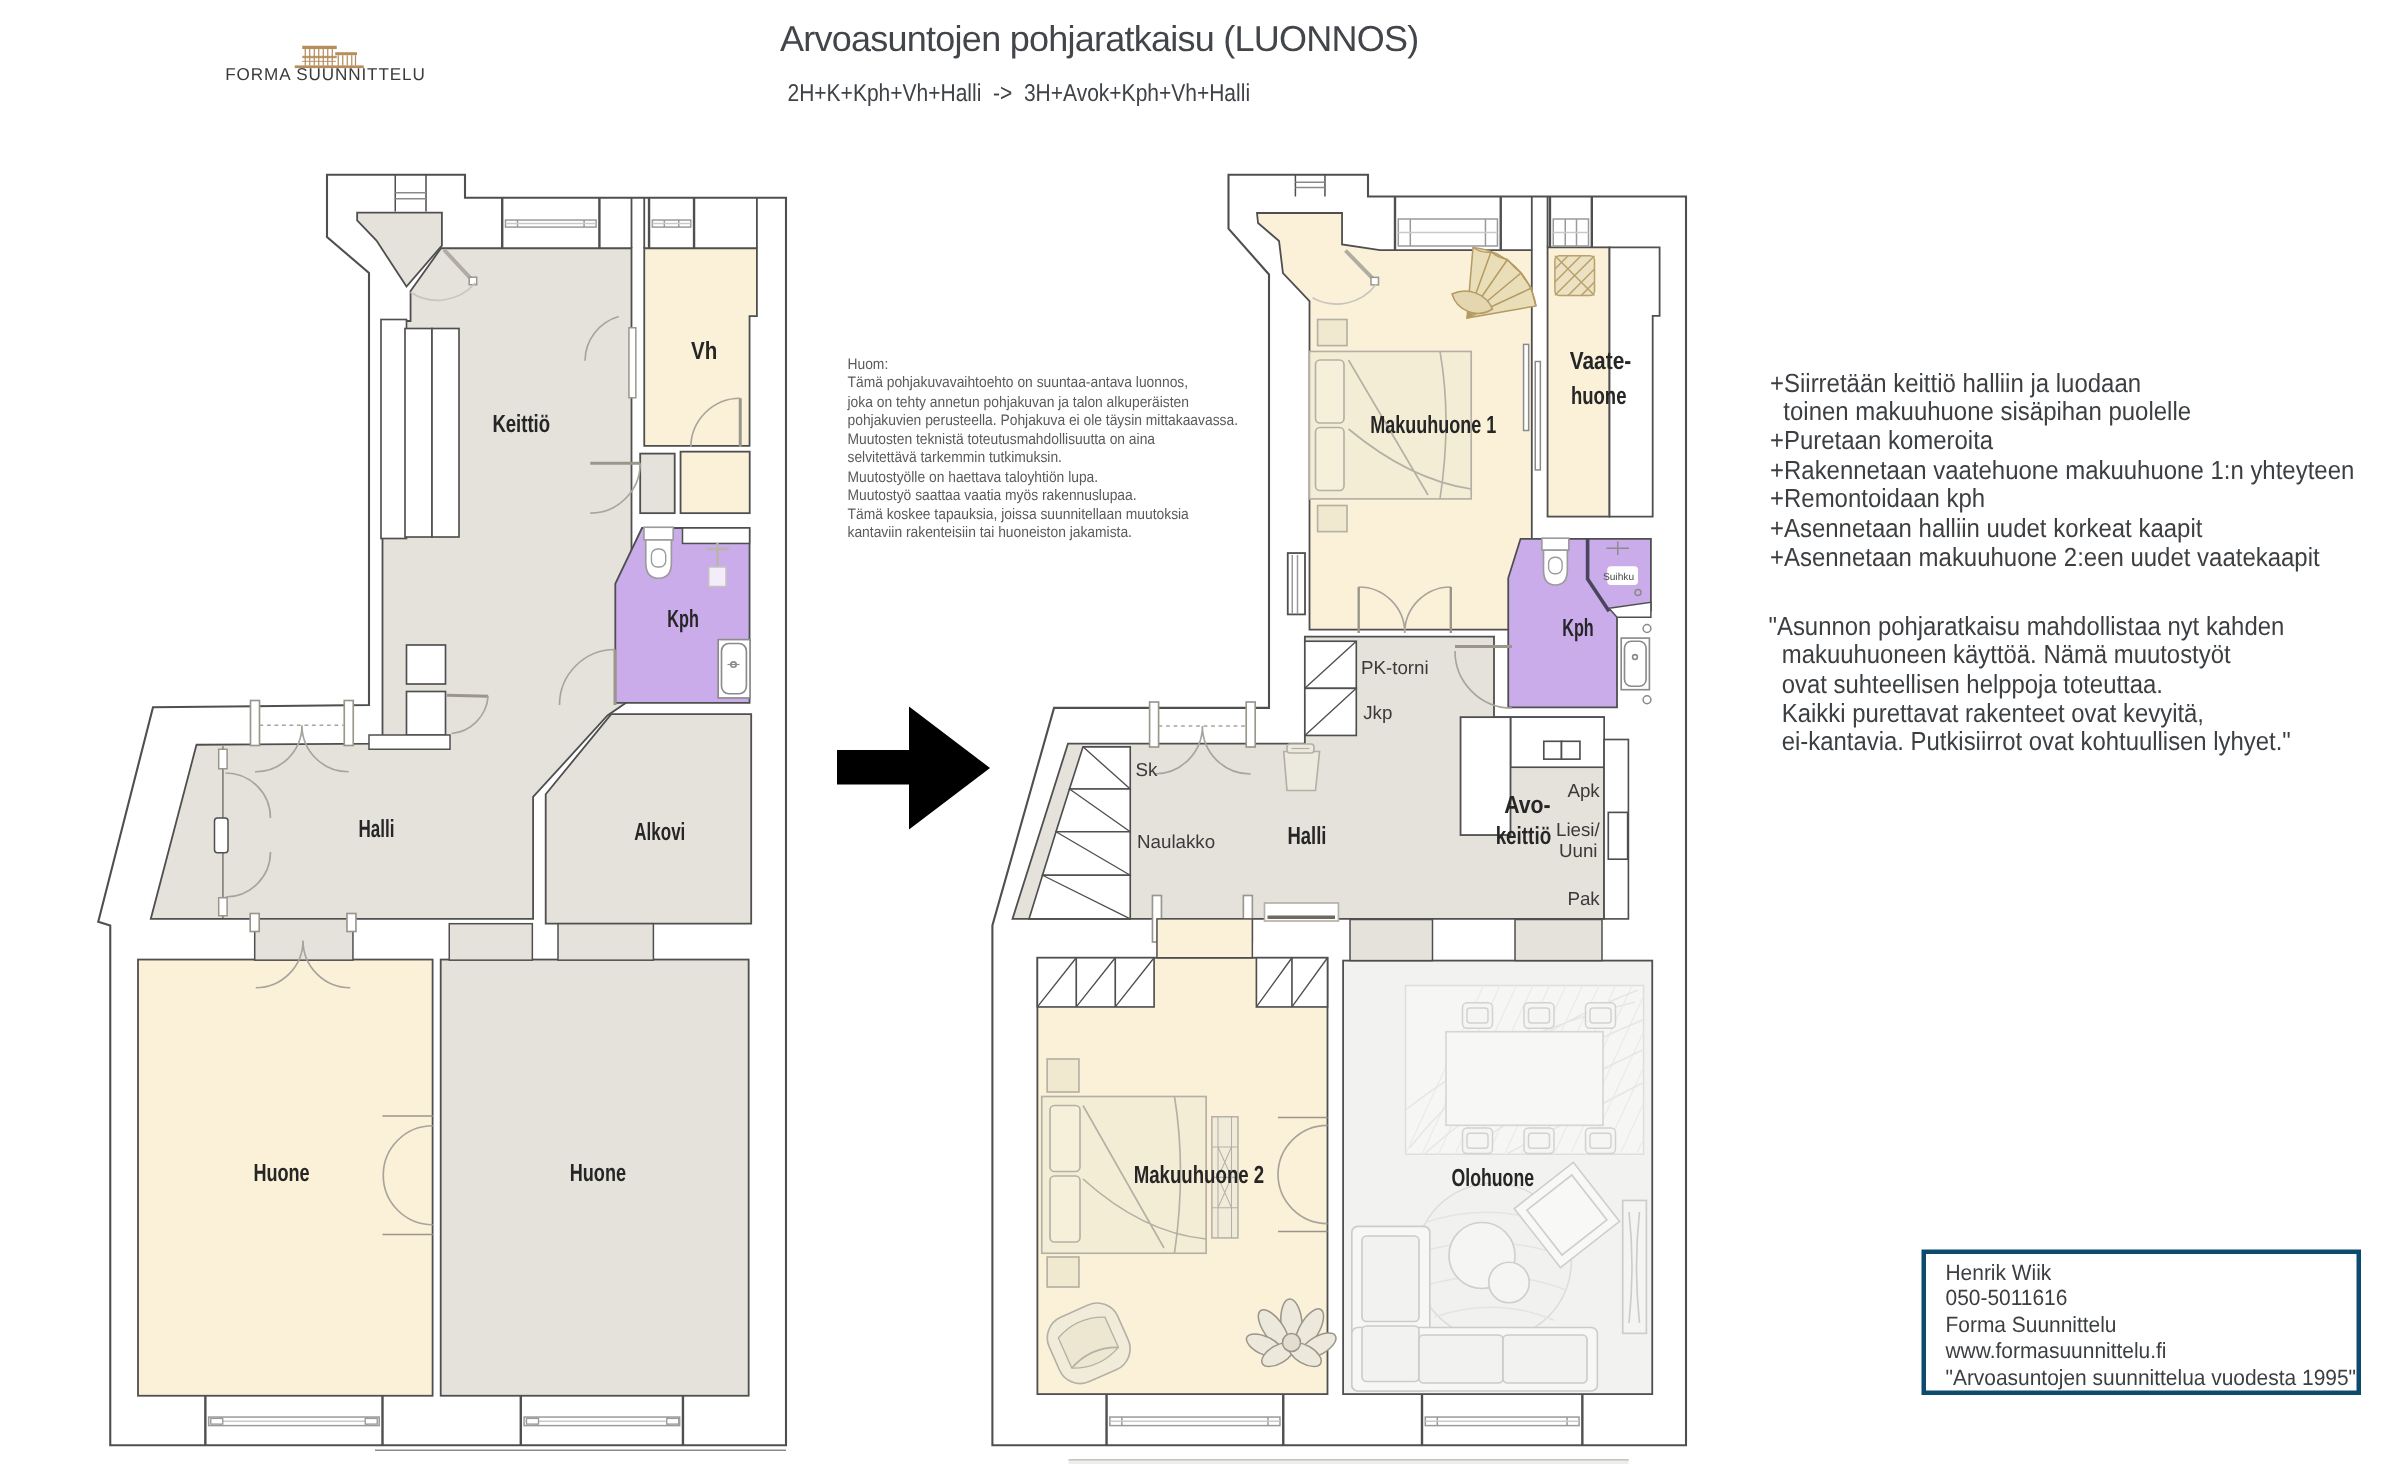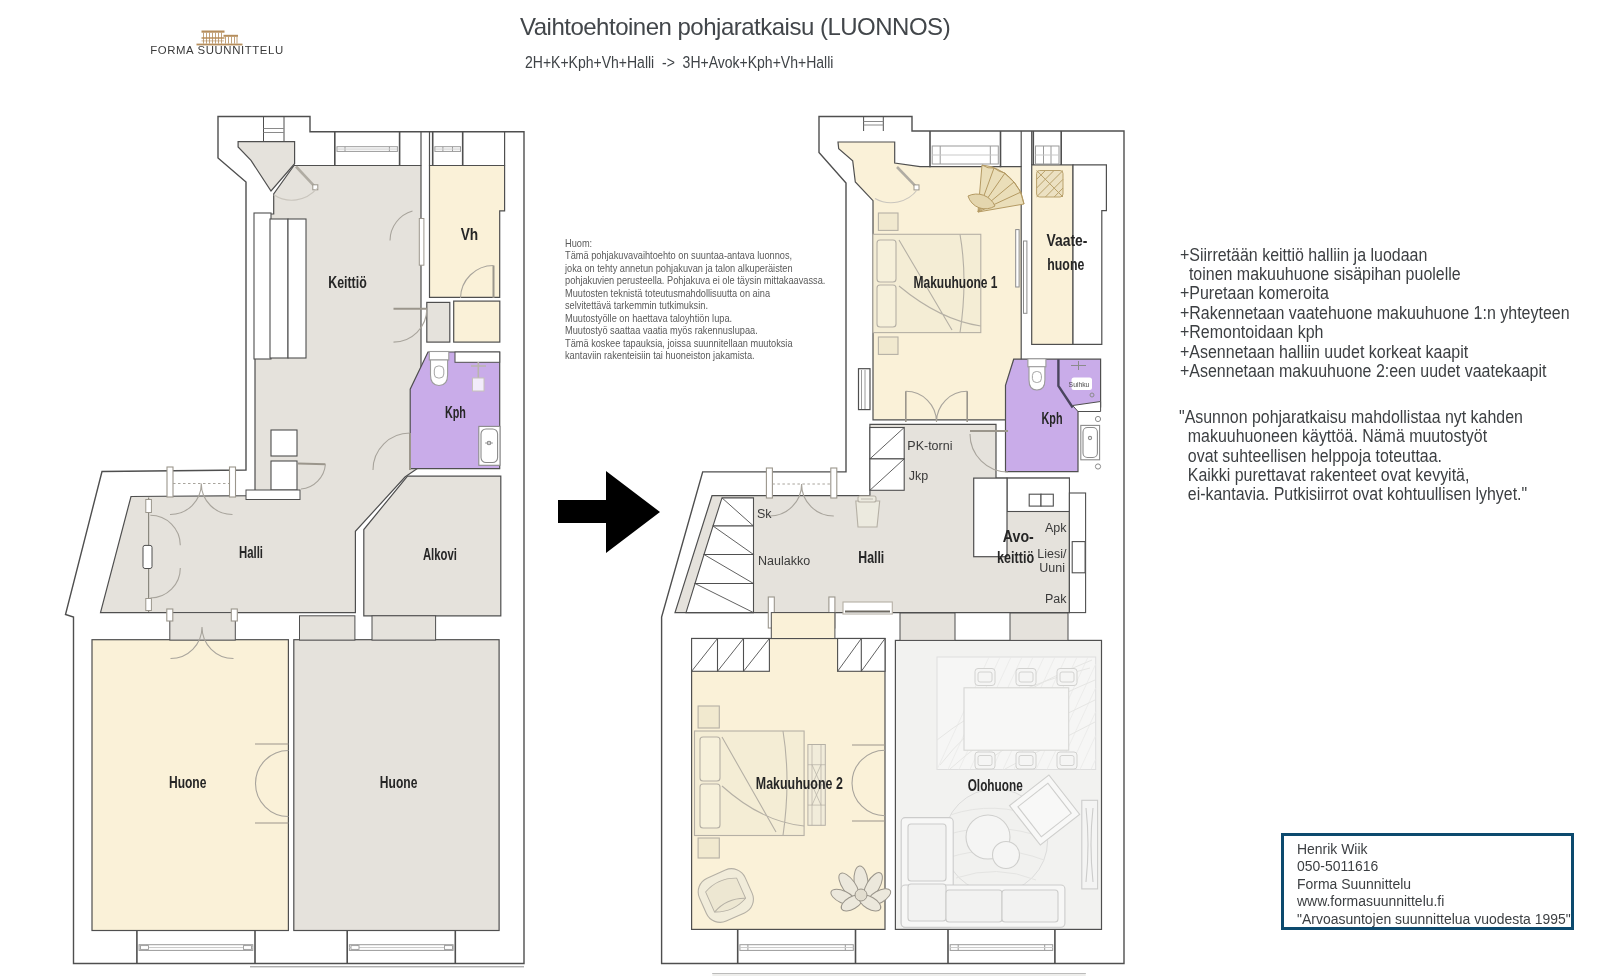--- a/index.html
+++ b/index.html
@@ -10,21 +10,21 @@
   #huom{left:565px;top:237.5px;font-size:10.2px;line-height:12.55px;color:#5a5a5a;white-space:pre;transform:scaleX(0.905);transform-origin:0 0;}
   #bullets{left:1180px;top:245.5px;font-size:17.5px;line-height:19.45px;color:#3c3f42;white-space:pre;transform:scaleX(0.913);transform-origin:0 0;}
   #quote{left:1179px;top:408px;font-size:17.5px;line-height:19.3px;color:#3c3f42;white-space:pre;transform:scaleX(0.91);transform-origin:0 0;}
   #contact{left:1281px;top:833px;width:287px;height:91px;border:3px solid #0c4a6e;}
   #contact div{margin:5px 0 0 13px;font-size:14.7px;line-height:17.4px;color:#3c3f42;white-space:nowrap;transform:scaleX(0.95);transform-origin:0 0;}
   #logotext{left:137px;top:43.5px;width:160px;text-align:center;font-size:11.4px;letter-spacing:0.6px;color:#3a3a3a;white-space:nowrap;}
 </style>
 </head>
 <body>
 
-<div class="abs" id="title">Vaihtoehtoinen pohjaratkaisu (LUONNOS)</div>
+<div class="abs" id="title">Arvoasuntojen pohjaratkaisu (LUONNOS)</div>
 
 <div class="abs" id="subtitle">2H+K+Kph+Vh+Halli&nbsp;&nbsp;-&gt;&nbsp;&nbsp;3H+Avok+Kph+Vh+Halli</div>
 
 <div class="abs" id="huom">Huom:
 Tämä pohjakuvavaihtoehto on suuntaa-antava luonnos,
 joka on tehty annetun pohjakuvan ja talon alkuperäisten
 pohjakuvien perusteella. Pohjakuva ei ole täysin mittakaavassa.
 Muutosten teknistä toteutusmahdollisuutta on aina
 selvitettävä tarkemmin tutkimuksin.
 Muutostyölle on haettava taloyhtiön lupa.

